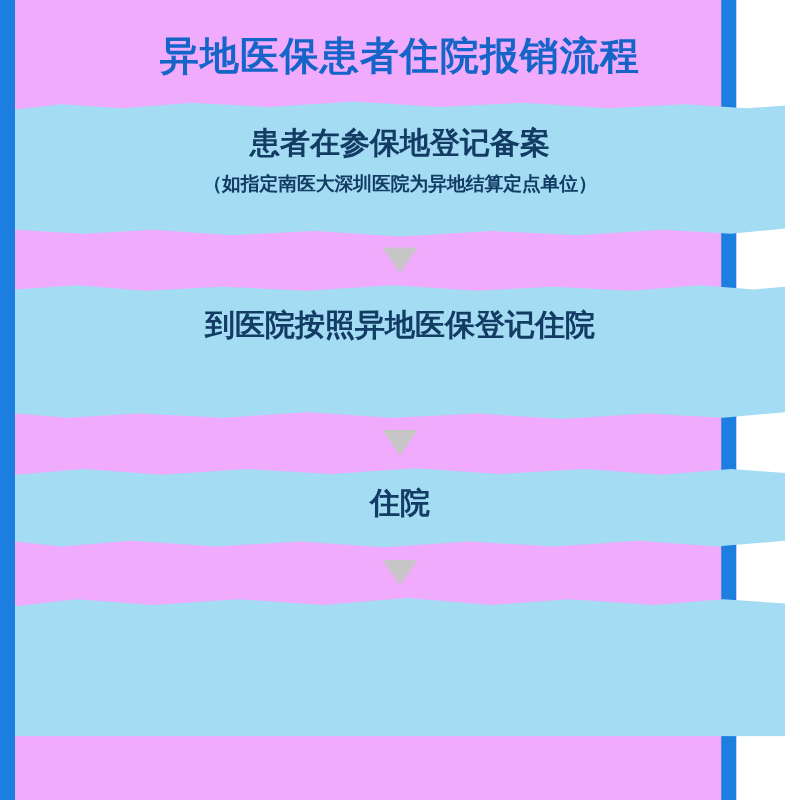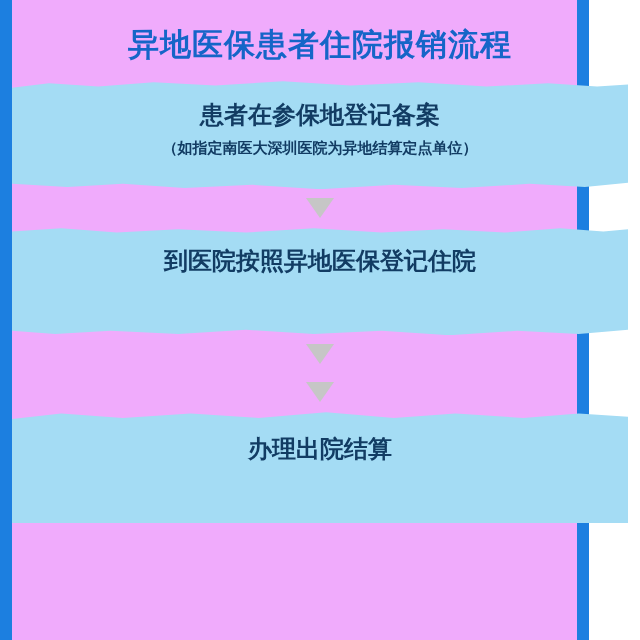--- a/index.html
+++ b/index.html
@@ -159,26 +159,30 @@
       <div class="band b2">
         <div class="inner">
           <div class="band-main">到医院按照异地医保登记住院</div>
         </div>
       </div>
 
       <div class="arrow-wrap">
         <div class="arrow"></div>
       </div>
 
+      <div class="band b3">
+        <div class="inner">
+          <div class="band-main">住院</div>
+        </div>
+      </div>
 
       <div class="arrow-wrap">
         <div class="arrow"></div>
       </div>
 
       <div class="band b4">
         <div class="inner">
-          <div class="band-main">办理出院结算</div>
         </div>
       </div>
 
     </div>
   </div>
 </div>
 
 </body></html>

